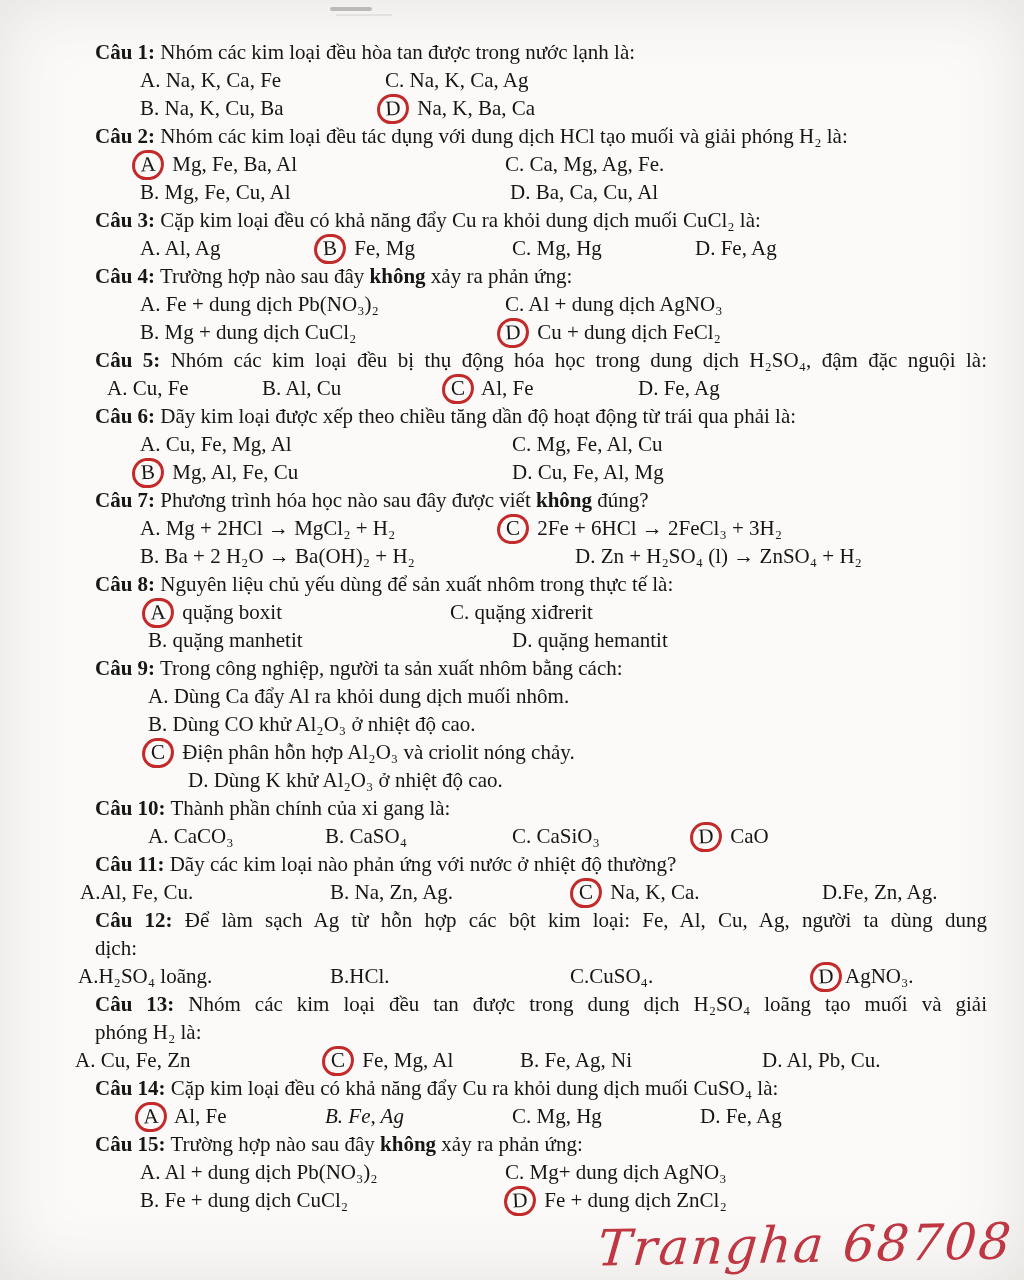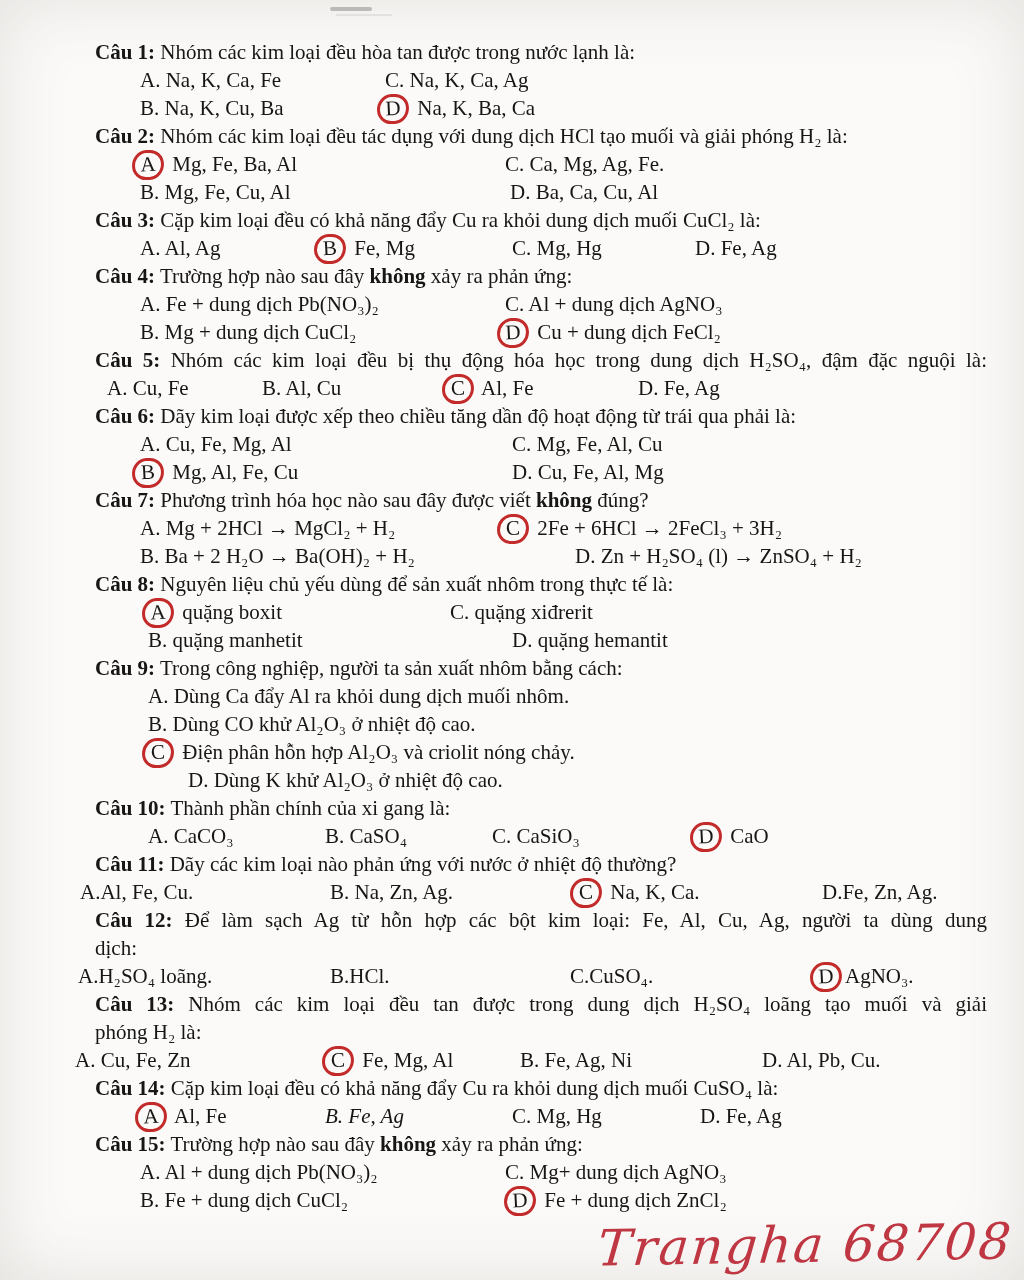--- a/index.html
+++ b/index.html
@@ -154,21 +154,21 @@
         </div>
         <div class="orow">
           <span class="opt" style="left: 148px; margin-left: 40px;">D. Dùng K khử Al₂O₃ ở nhiệt độ cao.</span>
         </div>
       </div>
       <div class="q">
         <div class="qline"><b>Câu 10:</b><span> Thành phần chính của xi gang là:</span></div>
         <div class="orow">
           <span class="opt" style="left: 148px;">A. CaCO₃</span>
           <span class="opt" style="left: 325px;">B. CaSO₄</span>
-          <span class="opt" style="left: 492px;">C. CaSiO₃</span>
+          <span class="opt" style="left: 512px;">C. CaSiO₃</span>
           <span class="opt" style="left: 698px;"><span class="circle">D</span> CaO</span>
         </div>
       </div>
       <div class="q">
         <div class="qline"><b>Câu 11:</b><span> Dãy các kim loại nào phản ứng với nước ở nhiệt độ thường?</span></div>
         <div class="orow">
           <span class="opt" style="left: 80px;">A.Al, Fe, Cu.</span>
           <span class="opt" style="left: 330px;">B. Na, Zn, Ag.</span>
           <span class="opt" style="left: 578px;"><span class="circle">C</span> Na, K, Ca.</span>
           <span class="opt" style="left: 822px;">D.Fe, Zn, Ag.</span>

